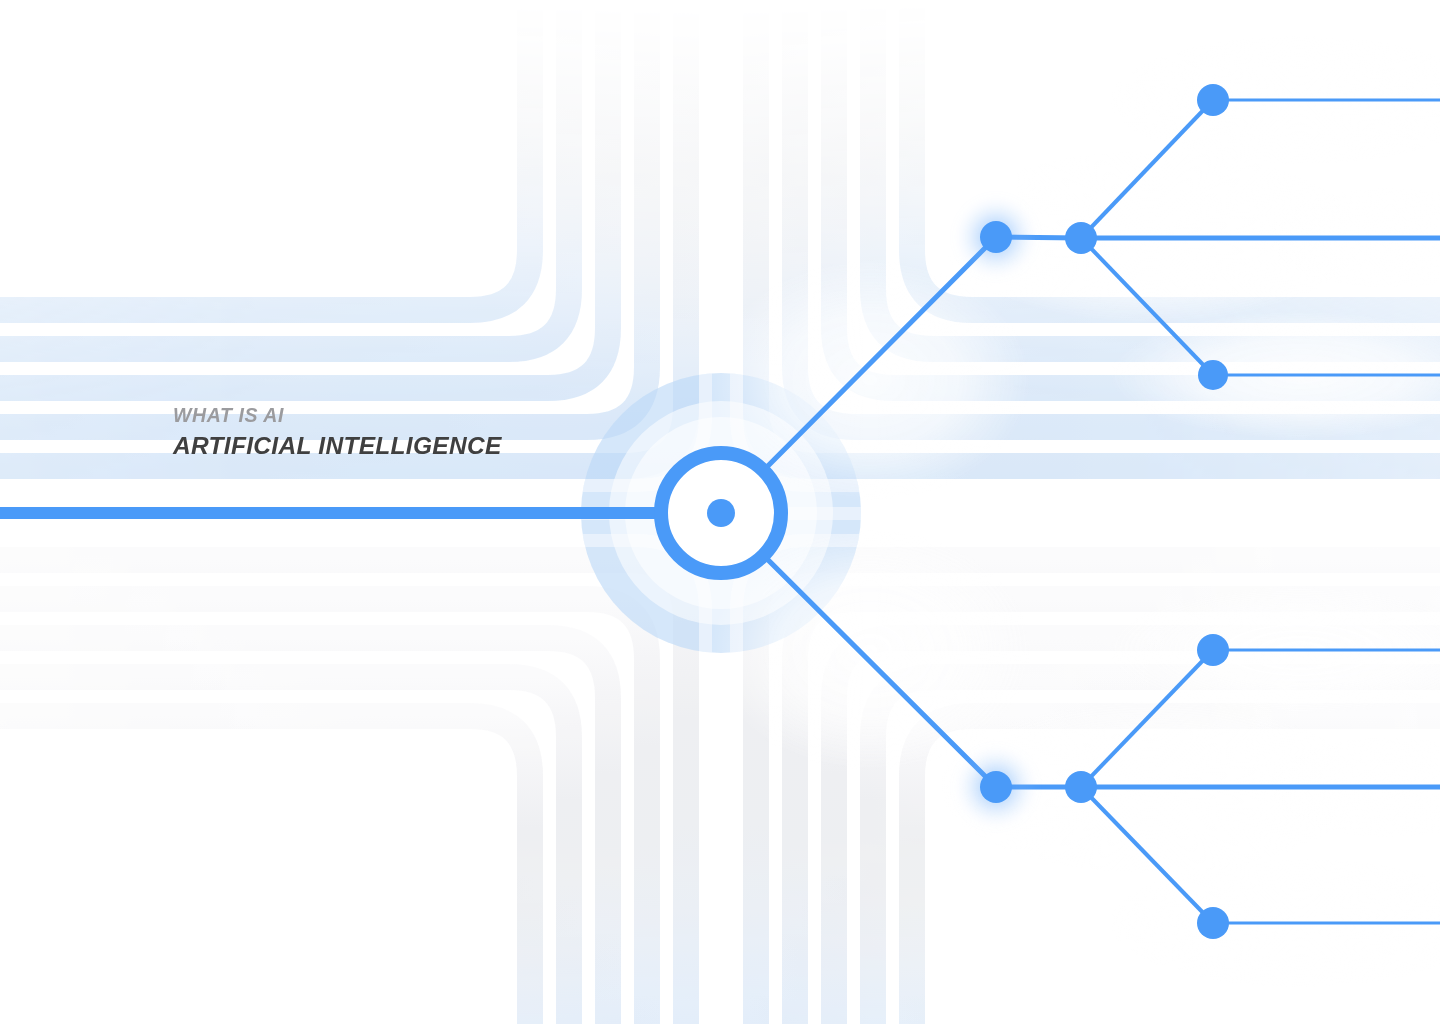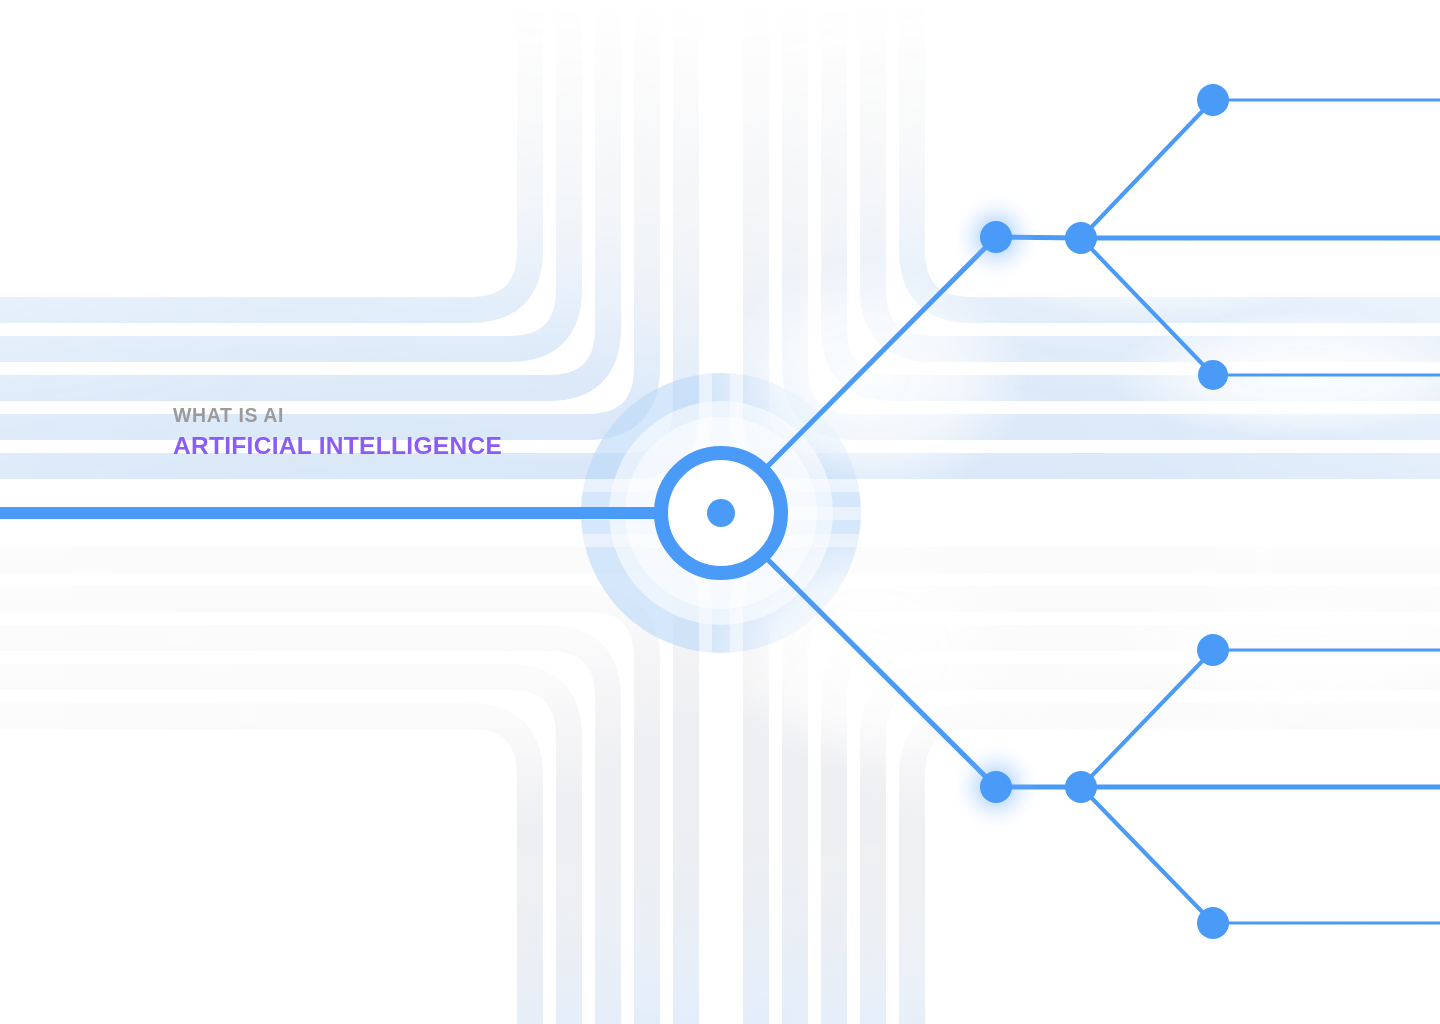--- a/index.html
+++ b/index.html
@@ -12,20 +12,21 @@
     height: 1024px;
     overflow: hidden;
     font-family: "Liberation Sans", sans-serif;
   }
   #stage {
     position: relative;
     width: 1440px;
     height: 1024px;
     background: #ffffff;
     overflow: hidden;
+    font-style: italic;
   }
   #art {
     position: absolute;
     inset: 0;
     width: 1440px;
     height: 1024px;
     display: block;
   }
   #caption {
     position: absolute;
@@ -41,21 +42,21 @@
     letter-spacing: 0.6px;
     color: #9b9b9e;
     margin: 0 0 8px 0;
     white-space: nowrap;
   }
   #caption .headline {
     display: block;
     font-size: 24.5px;
     font-weight: 700;
     letter-spacing: 0.3px;
-    color: #8b5cf6;
+    color: #404040;
     white-space: nowrap;
   }
 </style>
 </head>
 <body>
 
 <div id="stage">
 
   <svg id="art" viewBox="0 0 1440 1024" xmlns="http://www.w3.org/2000/svg">
     <defs>

